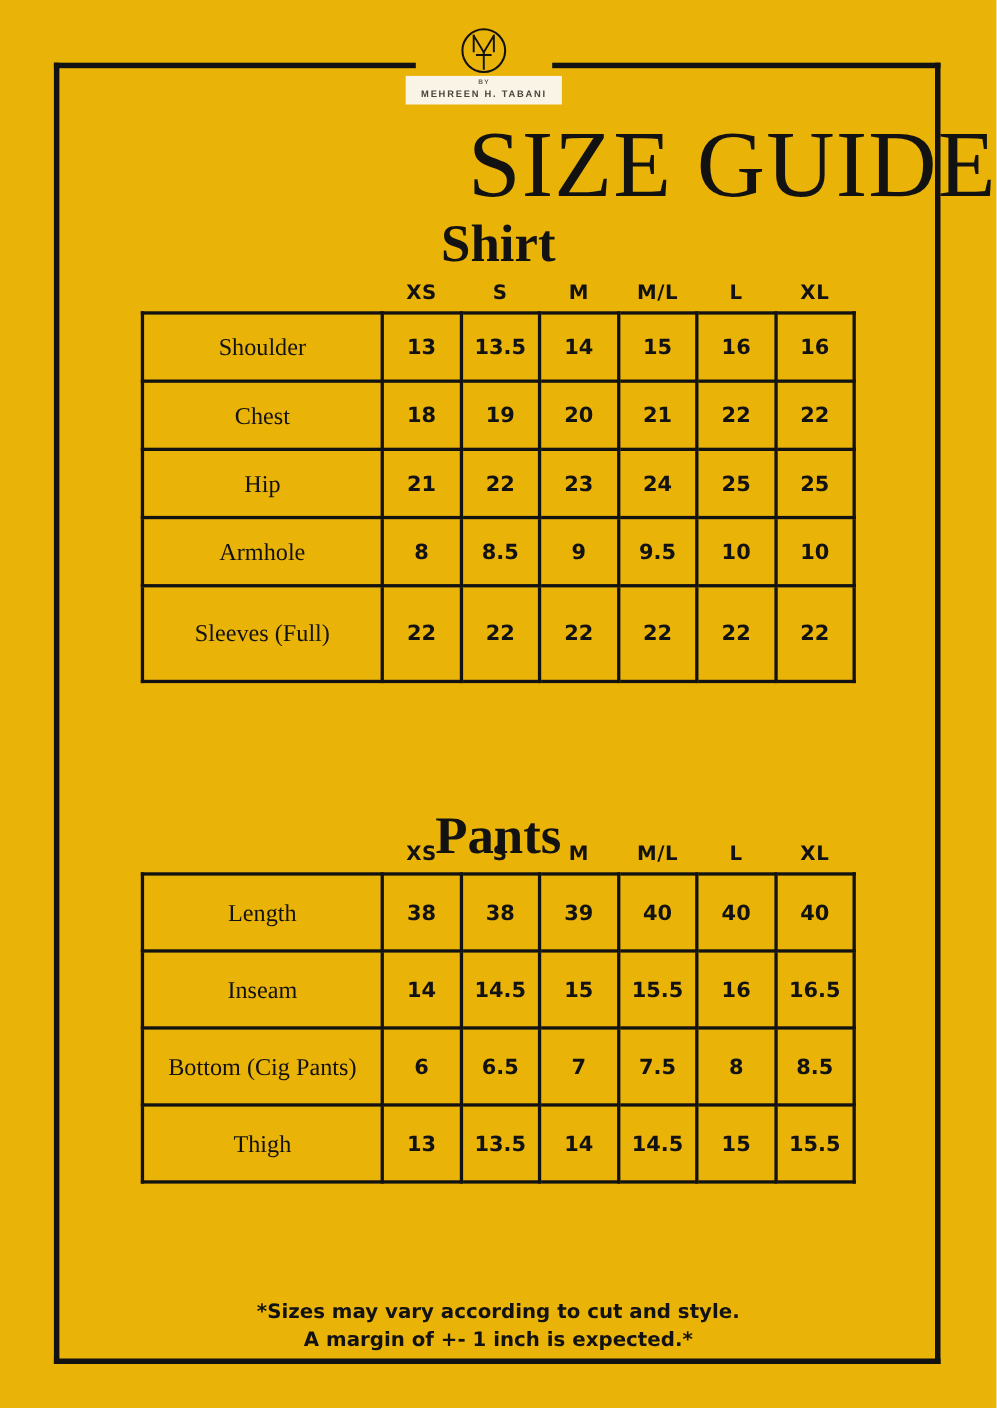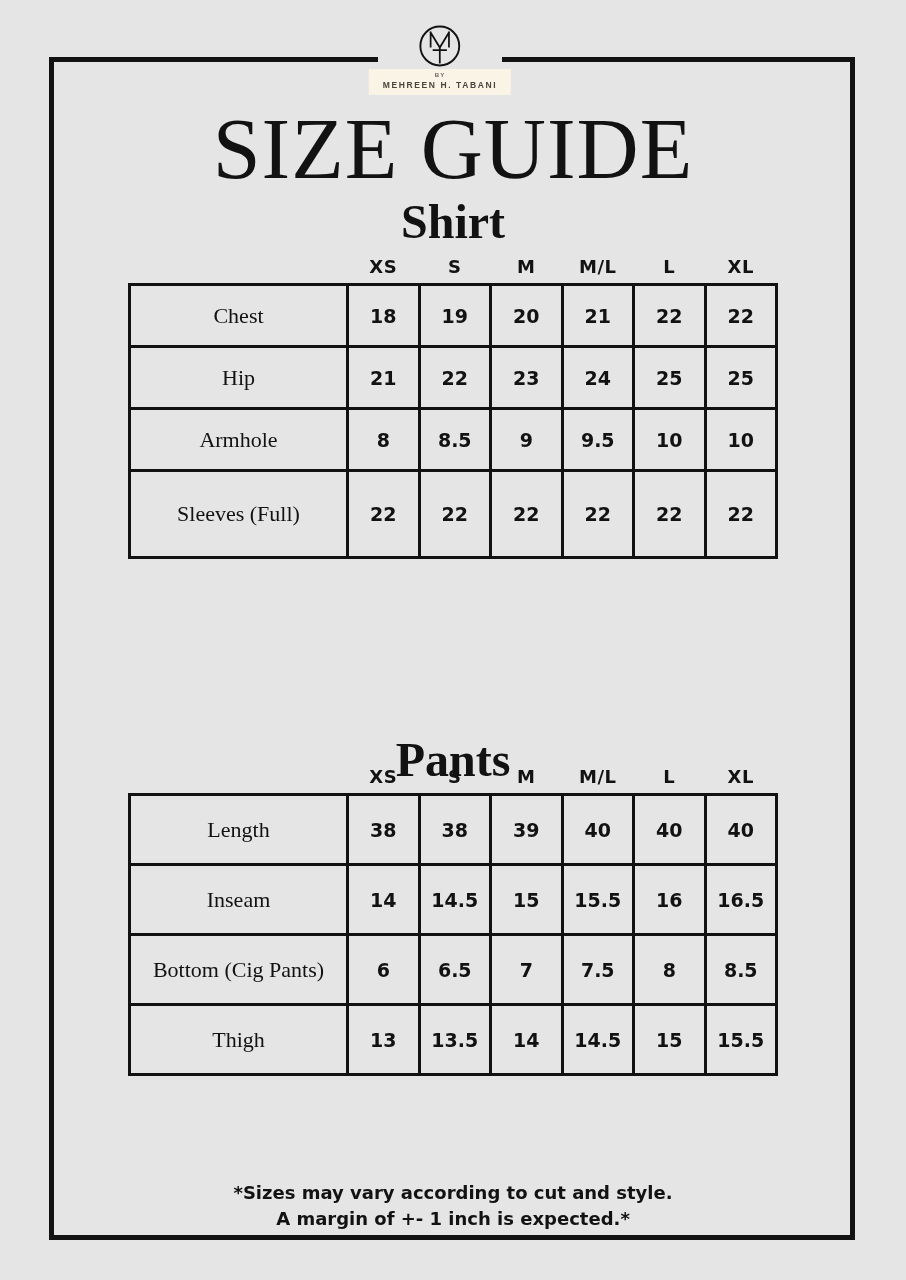--- a/index.html
+++ b/index.html
@@ -5,21 +5,21 @@
   html, body {
     margin: 0;
     padding: 0;
     background: #ffffff;
     font-family: "Liberation Sans", sans-serif;
   }
   .page {
     position: relative;
     width: 906px;
     height: 1280px;
-    background: #e5e5e5;
+    background: #eab308;
     color: #121212;
     overflow: hidden;
   }
 
   
   .frame-seg { position: absolute; background: #121212; }
   .frame-top-left  { left: 49px;  top: 57px; width: 329px; height: 5px; }
   .frame-top-right { left: 502px; top: 57px; width: 353px; height: 5px; }
   .frame-left      { left: 49px;  top: 57px; width: 5px;   height: 1183px; }
   .frame-right     { left: 850px; top: 57px; width: 5px;   height: 1183px; }
@@ -54,21 +54,21 @@
     white-space: nowrap;
     margin-top: 2px;
   }
 
   
   .main-title {
     position: absolute;
     top: 106px;
     left: 0;
     width: 100%;
-    text-align: center;
+    text-align: right;
     font-family: "Liberation Serif", serif;
     font-size: 86px;
     font-weight: 400;
     letter-spacing: 1px;
     line-height: 1;
     color: #121212;
     margin: 0;
   }
   .section-title {
     position: absolute;
@@ -184,20 +184,29 @@
             <th>XS</th>
             <th>S</th>
             <th>M</th>
             <th>M/L</th>
             <th>L</th>
             <th>XL</th>
           </tr>
         </thead>
       <tbody>
           <tr>
+            <td class="label">Shoulder</td>
+            <td>13</td>
+            <td>13.5</td>
+            <td>14</td>
+            <td>15</td>
+            <td>16</td>
+            <td>16</td>
+          </tr>
+          <tr>
             <td class="label">Chest</td>
             <td>18</td>
             <td>19</td>
             <td>20</td>
             <td>21</td>
             <td>22</td>
             <td>22</td>
           </tr>
           <tr>
             <td class="label">Hip</td>

